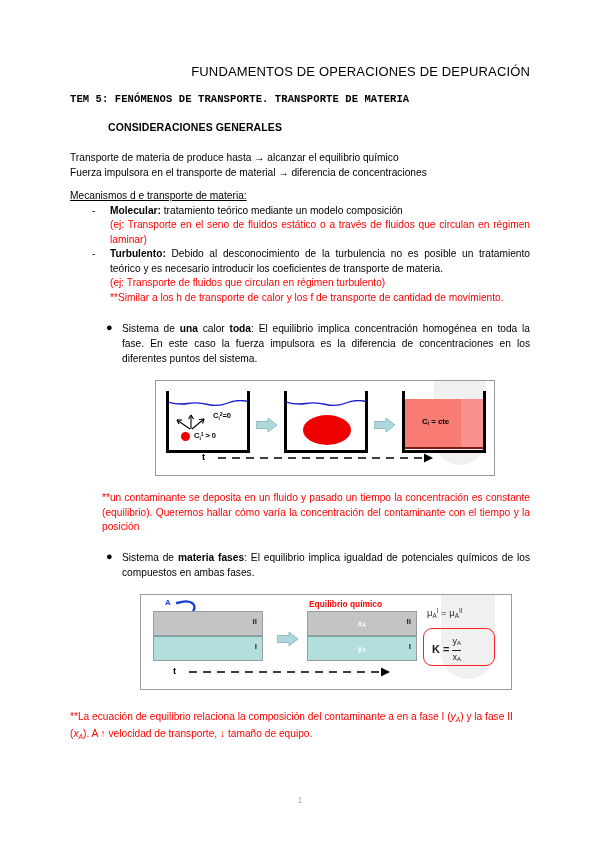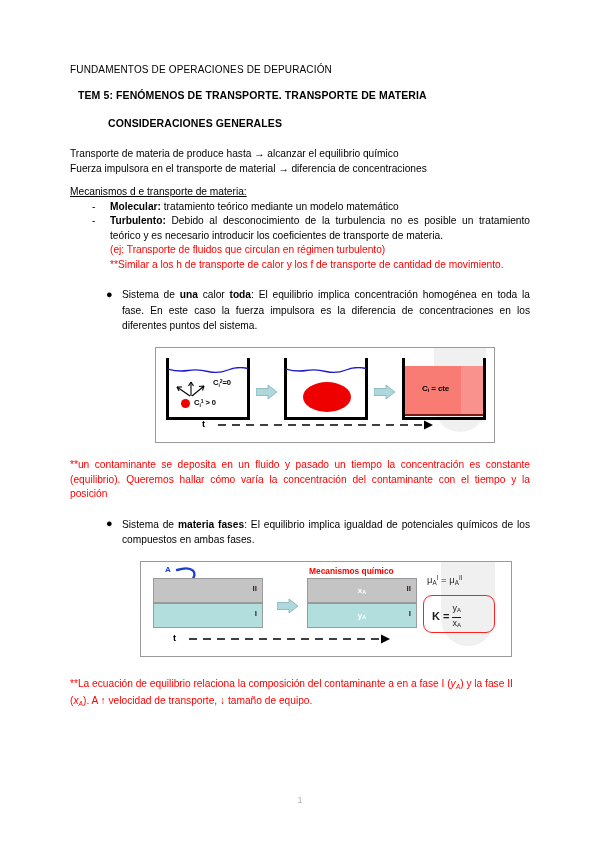--- a/index.html
+++ b/index.html
@@ -24,45 +24,48 @@
   }
   .content {
     position: absolute;
     left: 70px;
     top: 64px;
     width: 460px;
   }
 
   
   .h-title {
-    font-size: 10px;
+    font-size: 13px;
     letter-spacing: 0.15px;
     margin: 0 0 14px 0;
     white-space: nowrap;
+    text-align: right;
   }
   .h-sub {
     font-size: 10.5px;
     font-weight: bold;
     letter-spacing: 0.1px;
-    margin: 0 0 16px 8px;
+    margin: 0 0 16px 0;
     white-space: nowrap;
+    font-family: Liberation Mono, monospace;
   }
   .h-section {
     font-size: 10.5px;
     font-weight: bold;
     letter-spacing: 0.1px;
     margin: 8px 0 18px 38px;
   }
   .para {
     font-size: 10.2px;
     line-height: 14.5px;
     margin: 0;
   }
   .para.just {
     text-align: justify;
+    margin-left: 32px;
   }
   .gap-s { height: 9px; }
   .gap-m { height: 15px; }
   .gap-l { height: 20px; }
 
   .red { color: #ff0000; }
   .b { font-weight: bold; }
   .u { text-decoration: underline; }
 
   
@@ -367,21 +370,24 @@
 
     <div class="gap-s"></div>
 
     <p class="para">
       <span class="u">Mecanismos d e transporte de materia:</span>
     </p>
 
     <ul class="dashlist">
       <li>
         <span class="marker">-</span>
-        <span class="b">Molecular:</span><span> tratamiento teórico mediante un modelo matemático</span>
+        <span class="b">Molecular:</span><span> tratamiento teórico mediante un modelo composición</span>
+      </li>
+      <li class="red">
+        <span>(ej: Transporte en el seno de fluidos estático o a través de fluidos que circulan en régimen laminar)</span>
       </li>
       <li>
         <span class="marker">-</span>
         <span class="b">Turbulento:</span><span> Debido al desconocimiento de la turbulencia no es posible un tratamiento teórico y es necesario introducir los coeficientes de transporte de materia.</span>
       </li>
       <li class="red">
         <span>(ej: Transporte de fluidos que circulan en régimen turbulento)</span>
       </li>
       <li class="red">
         <span>**Similar a los h de transporte de calor y los f de transporte de cantidad de movimiento.</span>
@@ -482,21 +488,21 @@
         </div>
         <div class="lay cyan">
           <span class="romnum">I</span>
         </div>
       </div>
 
       <svg class="arrw" style="left:136px;top:36px;" viewBox="0 0 22 16">
         <path d="M0 4.5 L12 4.5 L12 1 L21 8 L12 15 L12 11.5 L0 11.5 Z" fill="#aed8dc" stroke="#7fb2b8" stroke-width="0.8"></path>
       </svg>
 
-      <div class="eqtitle">Mecanismos químico</div>
+      <div class="eqtitle">Equilibrio químico</div>
 
       <div class="phbox ph2">
         <div class="lay gray">
           <span class="ctr">x<sub>A</sub></span>
           <span class="romnum">II</span>
         </div>
         <div class="lay cyan">
           <span class="ctr">y<sub>A</sub></span>
           <span class="romnum">I</span>
         </div>

